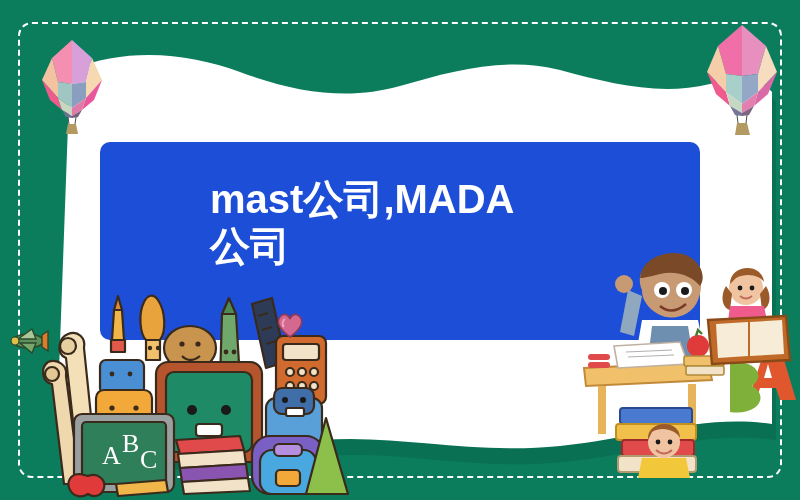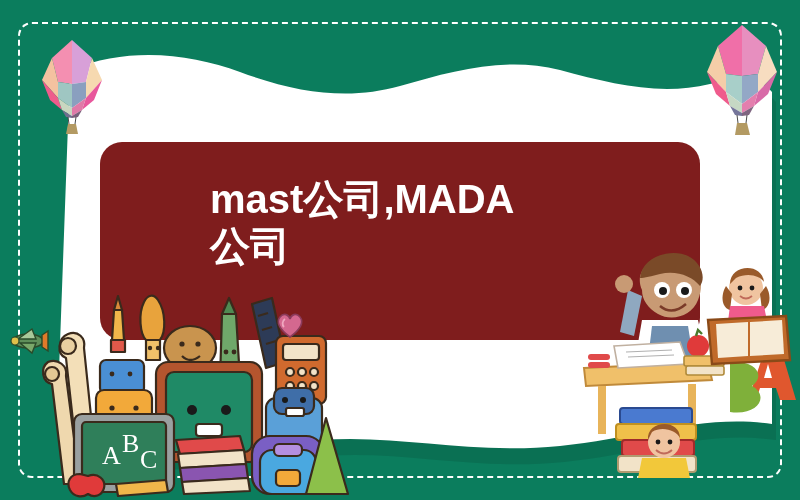--- a/index.html
+++ b/index.html
@@ -16,21 +16,21 @@
     position:absolute;left:18px;top:22px;right:18px;bottom:22px;
     border:2px dashed #ffffff;border-radius:14px;
     box-sizing:border-box;pointer-events:none;z-index:6;
   }
   
   .blob-wrap{position:absolute;left:0;top:0;width:800px;height:500px;z-index:2;}
   .blob-wrap svg{display:block;}
   
   .text-panel{
     position:absolute;left:100px;top:142px;width:600px;height:198px;
-    background:#7f1d1d;border-radius:22px;z-index:5;
+    background:#1d4ed8;border-radius:10px;z-index:5;
     box-sizing:border-box;padding:34px 0 0 110px;
   }
   .panel-title{
     color:#ffffff;font-size:40px;line-height:47px;font-weight:700;
     letter-spacing:0px;width:330px;word-break:break-all;
     font-family:"Liberation Sans","DejaVu Sans",sans-serif;
   }
   
   .illus{position:absolute;z-index:4;}
   .balloon-left{left:36px;top:38px;z-index:3;}

